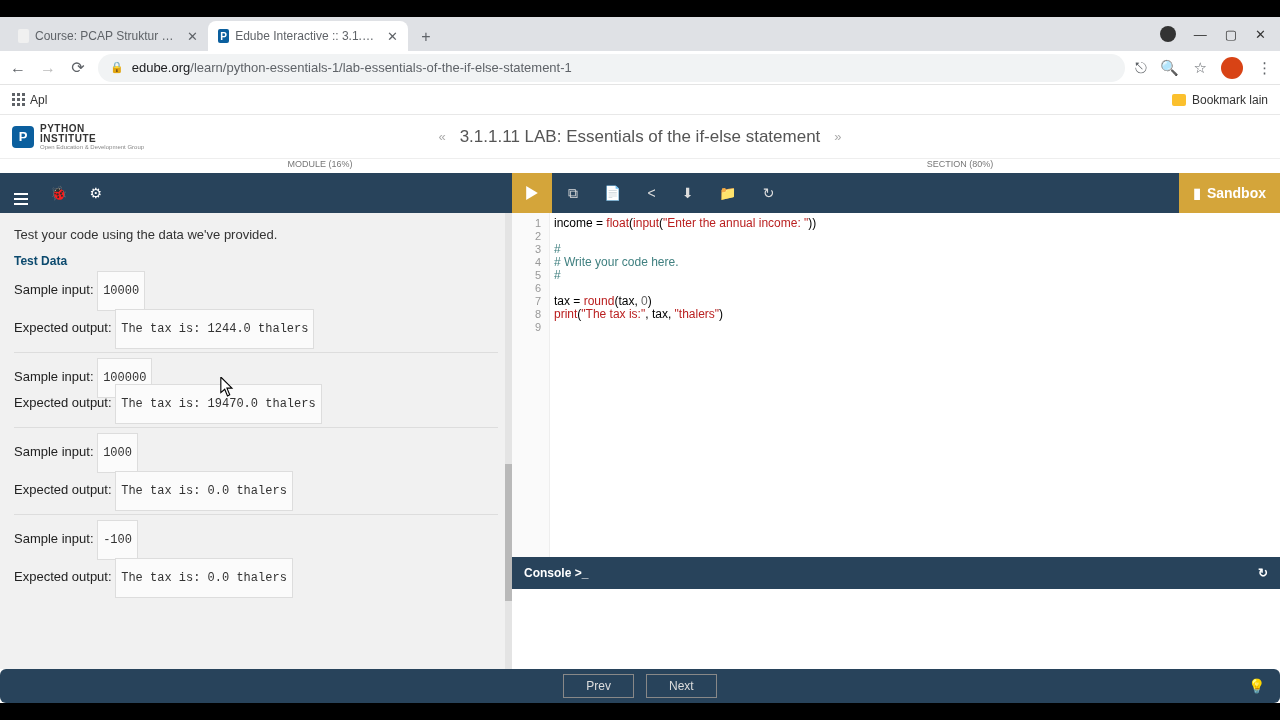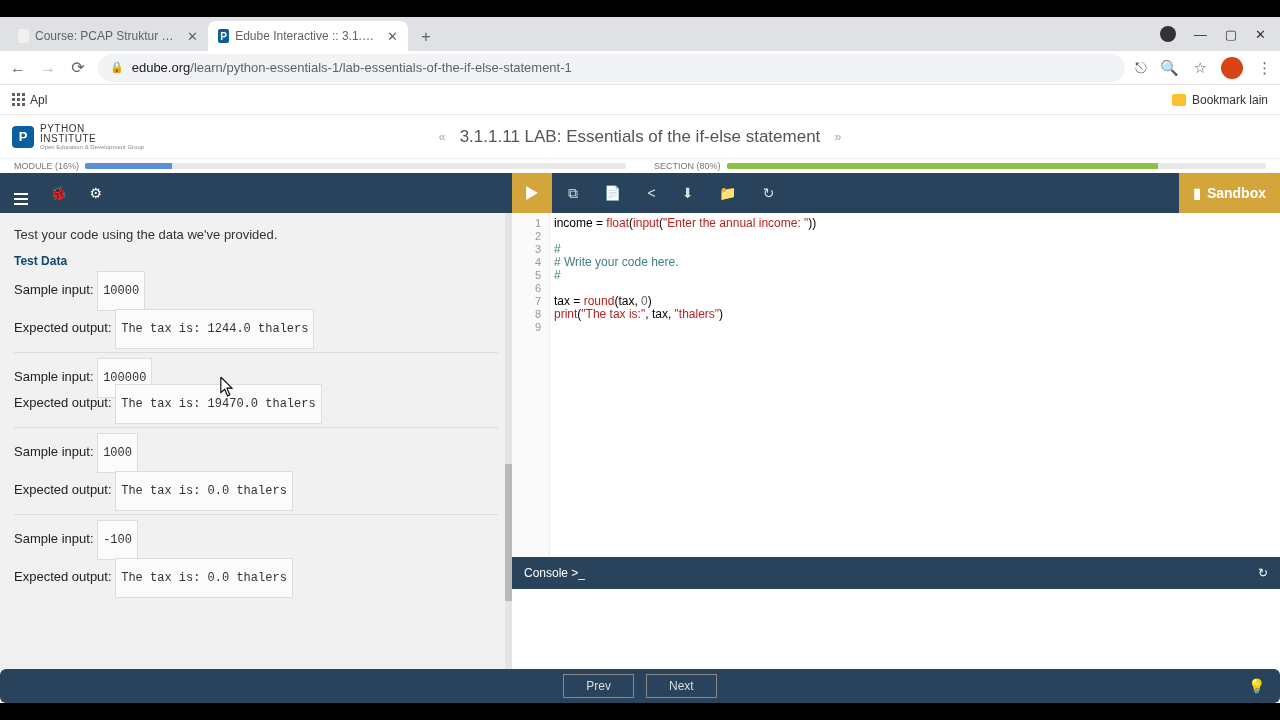--- a/index.html
+++ b/index.html
@@ -40,28 +40,28 @@
 .bookbar .left { display: flex; align-items: center; gap: 4px; }
 .apps-ic { width: 14px; height: 14px; display: grid; grid-template-columns: repeat(3,3px); grid-template-rows: repeat(3,3px); gap: 2px; }
 .apps-ic i { background: #5f6368; }
 .bookbar .right { display: flex; align-items: center; gap: 6px; }
 .folder-ic { width: 14px; height: 12px; background: #fbc02d; border-radius: 2px; }
 
 
 .edube-hdr { height: 44px; background: #fff; display: flex; align-items: center; padding: 0 12px; justify-content: space-between; border-bottom: 1px solid #eee; }
 .logo { display: flex; align-items: center; gap: 6px; }
 .logo-badge { width: 22px; height: 22px; background: #0b5f9e; color: #fff; border-radius: 4px; display: flex; align-items: center; justify-content: center; font-weight: bold; font-size: 13px; }
-.logo-text { font-size: 10px; font-weight: 400; color: #333; line-height: 1; letter-spacing: 0.5px; }
+.logo-text { font-size: 10px; font-weight: 700; color: #333; line-height: 1; letter-spacing: 0.5px; }
 .logo-sub { font-size: 6px; color: #888; }
 .lesson-title { font-size: 17px; color: #555; display: flex; align-items: center; gap: 14px; position: absolute; left: 50%; transform: translateX(-50%); }
 .lesson-title .chev { color: #aaa; font-size: 13px; cursor: pointer; }
 
 
 .progrow { height: 14px; background: #fff; display: flex; font-size: 9px; color: #777; }
-.prog-half { width: 50%; display: flex; align-items: center; padding: 0 14px; gap: 6px; }
+.prog-half { width: 50%; display: flex; align-items: center; padding: 0 14px; gap: 6px; flex-direction: column; }
 .prog-bar { flex: 1; height: 6px; background: #e8e8e8; border-radius: 2px; overflow: hidden; }
 .prog-fill { height: 100%; }
 .prog-fill.blue { background: #5b8fd6; }
 .prog-fill.green { background: #8bc34a; }
 
 
 .mainsplit { flex: 1; display: flex; min-height: 0; }
 
 
 .leftpanel { width: 512px; display: flex; flex-direction: column; background: #f1f1f1; }
@@ -87,21 +87,21 @@
 .righttoolbar .ic { color: #ddd; font-size: 14px; cursor: pointer; }
 .sandbox-btn { position: absolute; right: 0; top: 0; height: 40px; background: #d4a53a; color: #fff; display: flex; align-items: center; padding: 0 14px; font-size: 14px; font-weight: 600; gap: 6px; cursor: pointer; }
 .editor { flex: 1; display: flex; background: #fff; font-family: "Courier New", monospace; font-size: 12px; min-height: 0; overflow: hidden; }
 .gutter { width: 38px; background: #fafafa; color: #999; text-align: right; padding: 4px 8px 4px 4px; line-height: 13px; font-size: 11px; border-right: 1px solid #eee; }
 .gutter div { height: 13px; }
 .code { flex: 1; padding: 4px 4px; line-height: 13px; white-space: pre; }
 .str { color: #ba2121; }
 .fn { color: #b91c1c; }
 .num { color: #666; }
 .cmt { color: #408080; font-style: normal; }
-.consolehdr { height: 26px; background: #28435b; color: #fff; display: flex; align-items: center; justify-content: space-between; padding: 16px 12px; font-size: 12px; font-weight: 400; }
+.consolehdr { height: 26px; background: #28435b; color: #fff; display: flex; align-items: center; justify-content: space-between; padding: 16px 12px; font-size: 12px; font-weight: 700; }
 .consolehdr .ref { cursor: pointer; }
 .console { height: 80px; background: #fff; }
 
 
 .footernav { height: 34px; background: #28435b; display: flex; align-items: center; justify-content: center; gap: 12px; position: relative; border-radius: 6px; }
 .navbtn2 { border: 1px solid #888; color: #ddd; background: transparent; padding: 4px 22px; font-size: 12px; cursor: pointer; }
 .hint-ic { position: absolute; right: 14px; color: #fff; font-size: 14px; cursor: pointer; }
 
 .hamburger { display: inline-flex; flex-direction: column; gap: 3px; }
 .hamburger i { width: 14px; height: 2px; background: #fff; }

